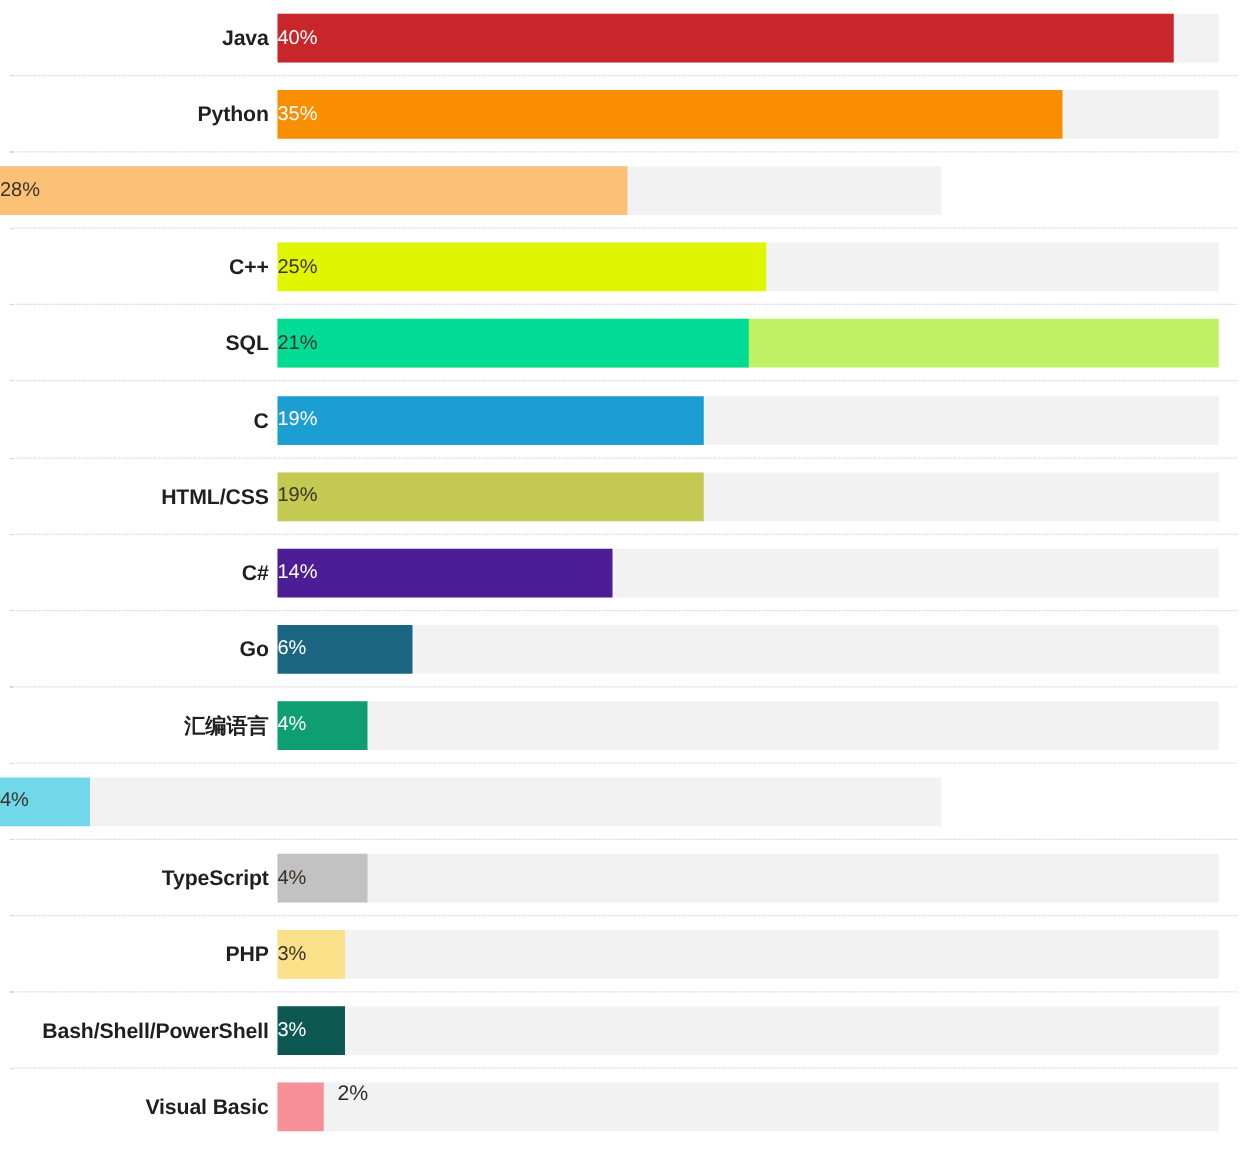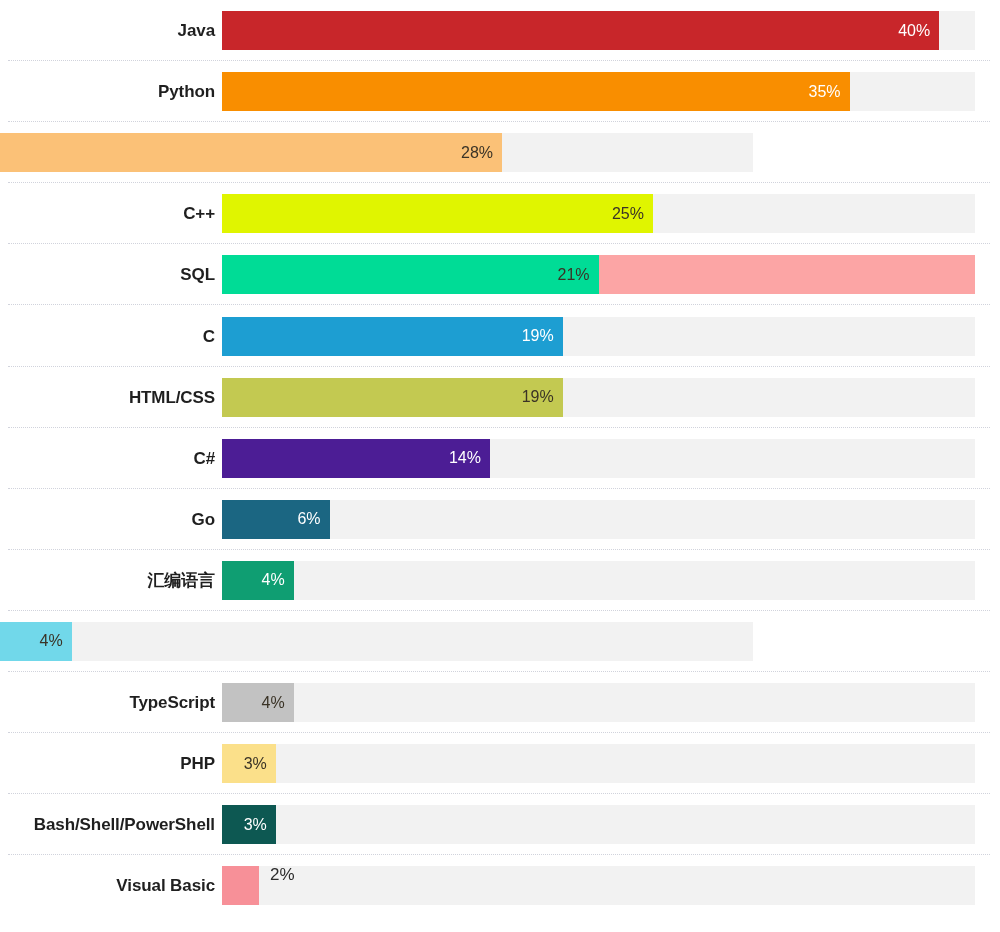--- a/index.html
+++ b/index.html
@@ -60,21 +60,20 @@
     height: 39px;
     background: #f2f2f2;
   }
   .bar {
     position: absolute;
     left: 0;
     top: 0;
     height: 39px;
     display: flex;
     align-items: center;
-    justify-content: flex-end;
     box-sizing: border-box;
   }
   .bar-value {
     font-size: 16px;
     font-weight: normal;
     padding-right: 9px;
     white-space: nowrap;
     line-height: 1;
   }
   .bar-value.inside-light { color: #ffffff; }
@@ -110,28 +109,28 @@
     <div class="bar-row">
       <div class="track" style="background: rgb(242, 242, 242);">
         <div class="bar" style="background: rgb(251, 193, 119); width: 502.04px;">
           <span class="bar-value inside-dark">28%</span>
         </div>
       </div>
     </div>
     <div class="bar-row">
       <div class="row-label" style="color: rgb(31, 31, 31);">C++</div>
       <div class="track" style="background: rgb(242, 242, 242);">
-        <div class="bar" style="background: rgb(224, 245, 0); width: 431px;">
+        <div class="bar" style="background: rgb(224, 245, 0); width: 391px;">
           <span class="bar-value inside-dark">25%</span>
         </div>
       </div>
     </div>
     <div class="bar-row">
       <div class="row-label" style="color: rgb(31, 31, 31); padding-left: 44px;">SQL</div>
-      <div class="track" style="background: #fca5a5;">
+      <div class="track" style="background: #bef264;">
         <div class="bar" style="background: rgb(0, 220, 150); width: 376.53px;">
           <span class="bar-value inside-dark">21%</span>
         </div>
       </div>
     </div>
     <div class="bar-row">
       <div class="row-label" style="color: rgb(31, 31, 31);">C</div>
       <div class="track" style="background: rgb(242, 242, 242);">
         <div class="bar" style="background: rgb(29, 158, 210); width: 340.67px;">
           <span class="bar-value inside-light">19%</span>

